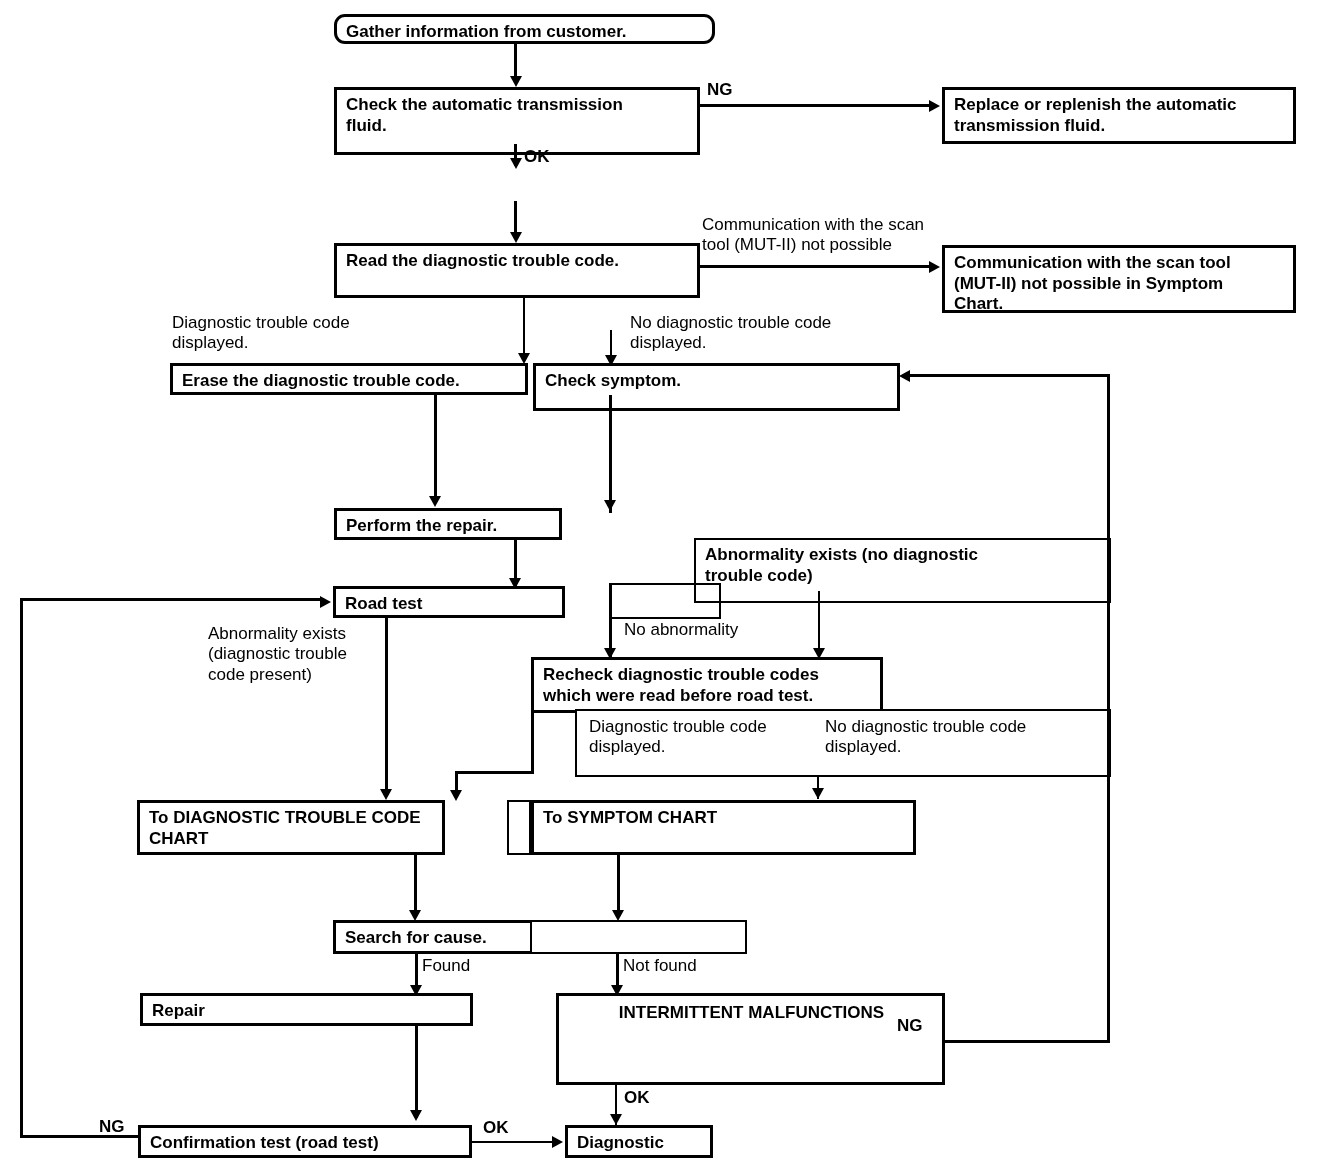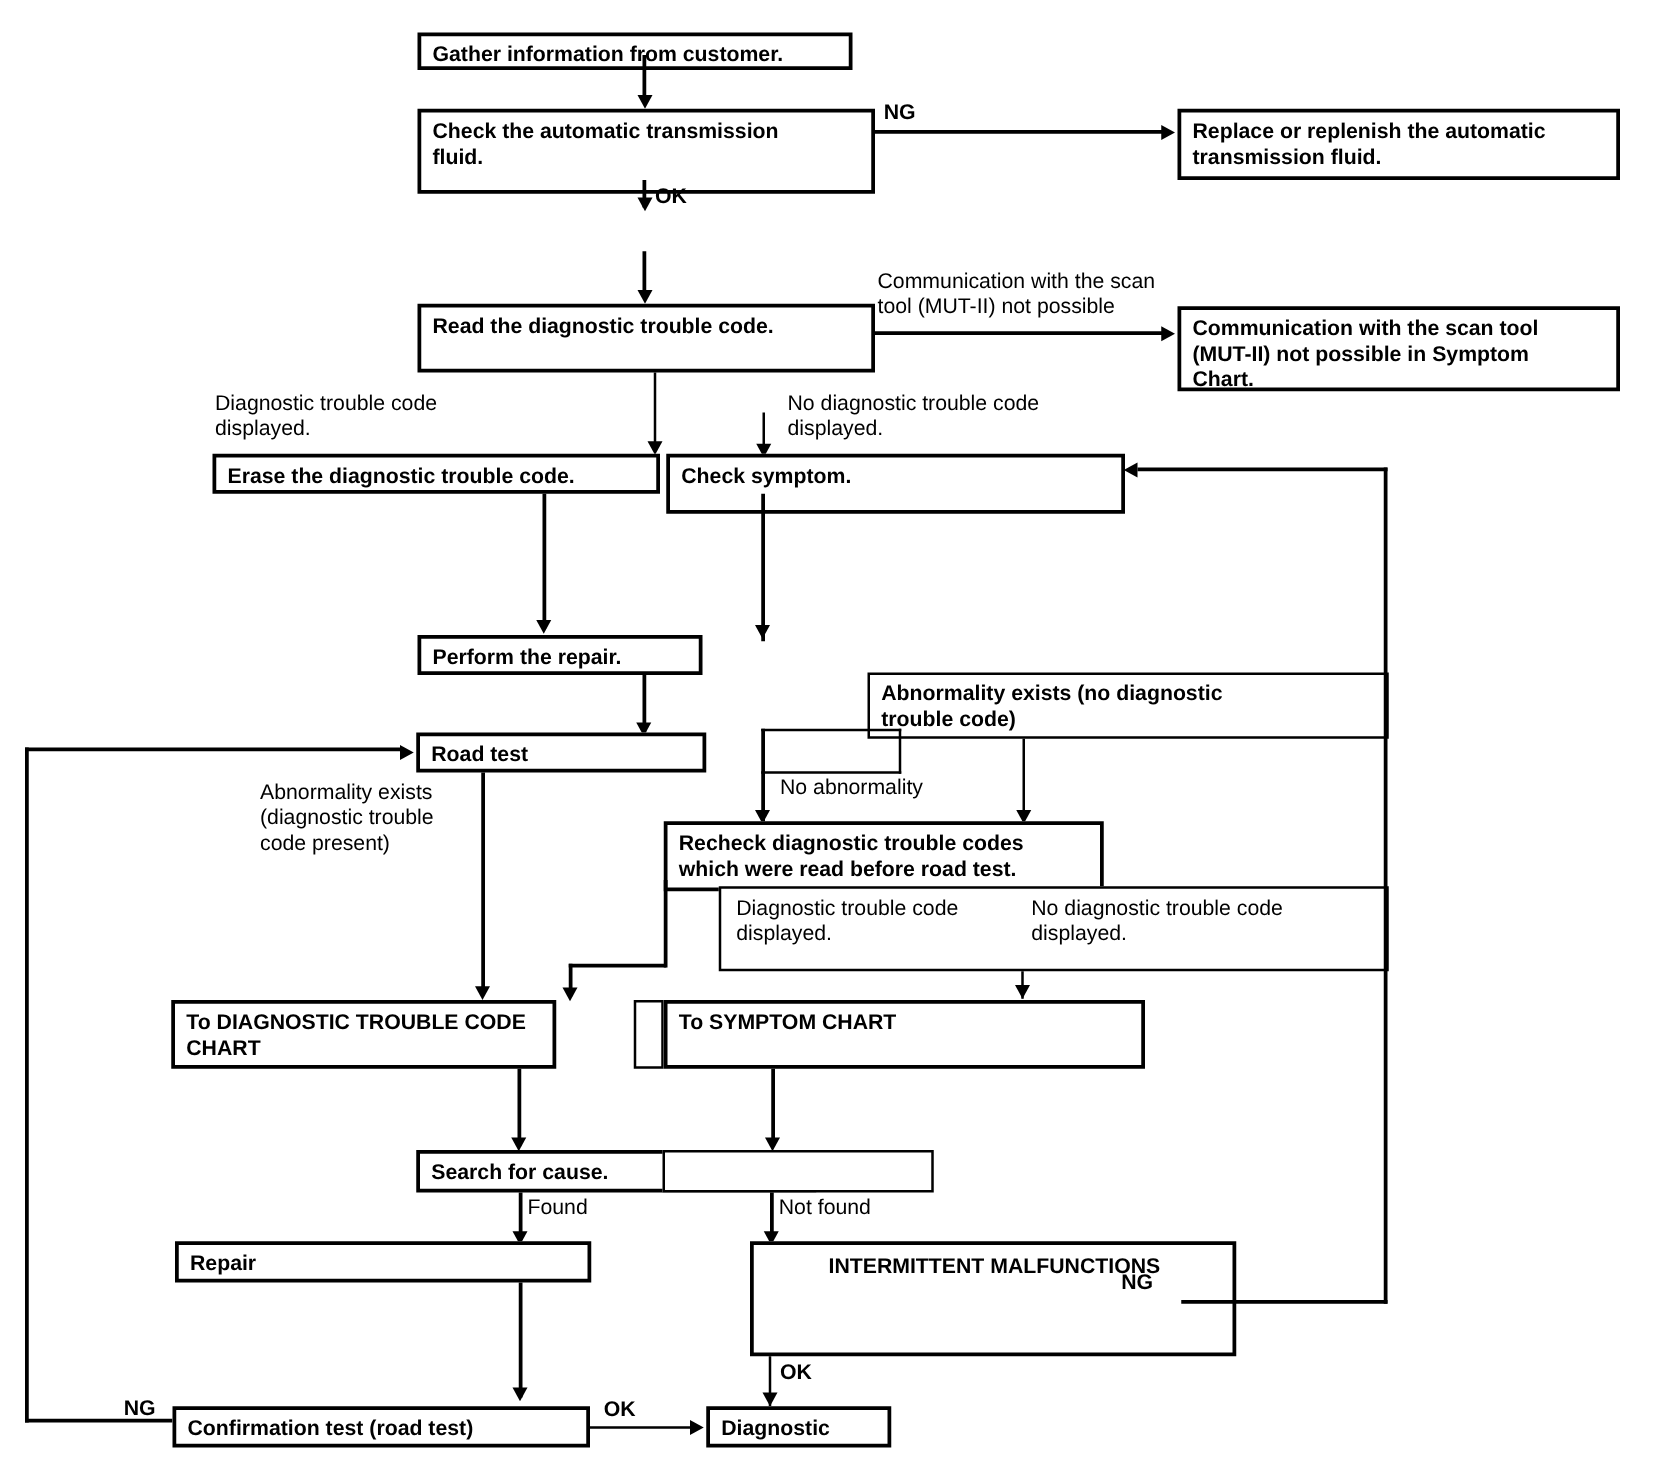--- a/index.html
+++ b/index.html
@@ -32,21 +32,20 @@
   .box.thin {
     border-width: 2px;
   }
   .box.plain {
     font-weight: normal;
   }
   .box.center-title {
     text-align: center;
     font-weight: bold;
     padding-top: 7px;
-    margin-left: 44px;
   }
   
   .label {
     position: absolute;
     color: #000;
     font-size: 17px;
     font-weight: normal;
     line-height: 1.2;
     white-space: pre-line;
     background: transparent;
@@ -80,21 +79,21 @@
     border-top: 6px solid transparent;
     border-bottom: 6px solid transparent;
     border-left: 11px solid #000;
   }
 </style>
 </head>
 <body>
 
 <div id="canvas">
 
-  <div class="box" style="left:334px; top:26px; width:348px; height:30px;">Gather information from customer.</div>
+  <div class="box" style="left:334px; top:14px; width:381px; height:30px;border-radius:11px;">Gather information from customer.</div>
   <div class="v" style="left:514px; top:44px; height:36px;"></div>
   <div class="arr-d" style="left:510px; top:76px;"></div>
 
   <div class="box" style="left:334px; top:87px; width:366px; height:68px;">Check the automatic transmission
 fluid.</div>
 
   <div class="h" style="left:700px; top:104px; width:232px;"></div>
   <div class="arr-r" style="left:929px; top:100px;"></div>
   <div class="label bold" style="left:707px; top:80px;">NG</div>
 
@@ -150,21 +149,21 @@
   <div class="v" style="left:20px; top:598px; height:540px;"></div>
   <div class="h" style="left:20px; top:1135px; width:118px;"></div>
   <div class="label bold" style="left:99px; top:1117px;">NG</div>
 
   <div class="v" style="left:385px; top:618px; height:178px;"></div>
   <div class="arr-d" style="left:380px; top:789px;"></div>
   <div class="label" style="left:208px; top:624px;">Abnormality exists
 (diagnostic trouble
 code present)</div>
 
-  <div class="box thin" style="left:694px; top:538px; width:417px; height:53px;">Abnormality exists (no diagnostic
+  <div class="box thin" style="left:694px; top:538px; width:417px; height:65px;">Abnormality exists (no diagnostic
 trouble code)</div>
 
   <div class="h" style="left:609px; top:583px; width:112px; height:2px;"></div>
   <div class="v" style="left:719px; top:583px; width:2px; height:36px;"></div>
   <div class="h" style="left:609px; top:617px; width:112px; height:2px;"></div>
 
   <div class="v" style="left:609px; top:583px; height:78px;"></div>
   <div class="arr-d" style="left:604px; top:648px;"></div>
   <div class="label" style="left:624px; top:620px;">No abnormality</div>
 

